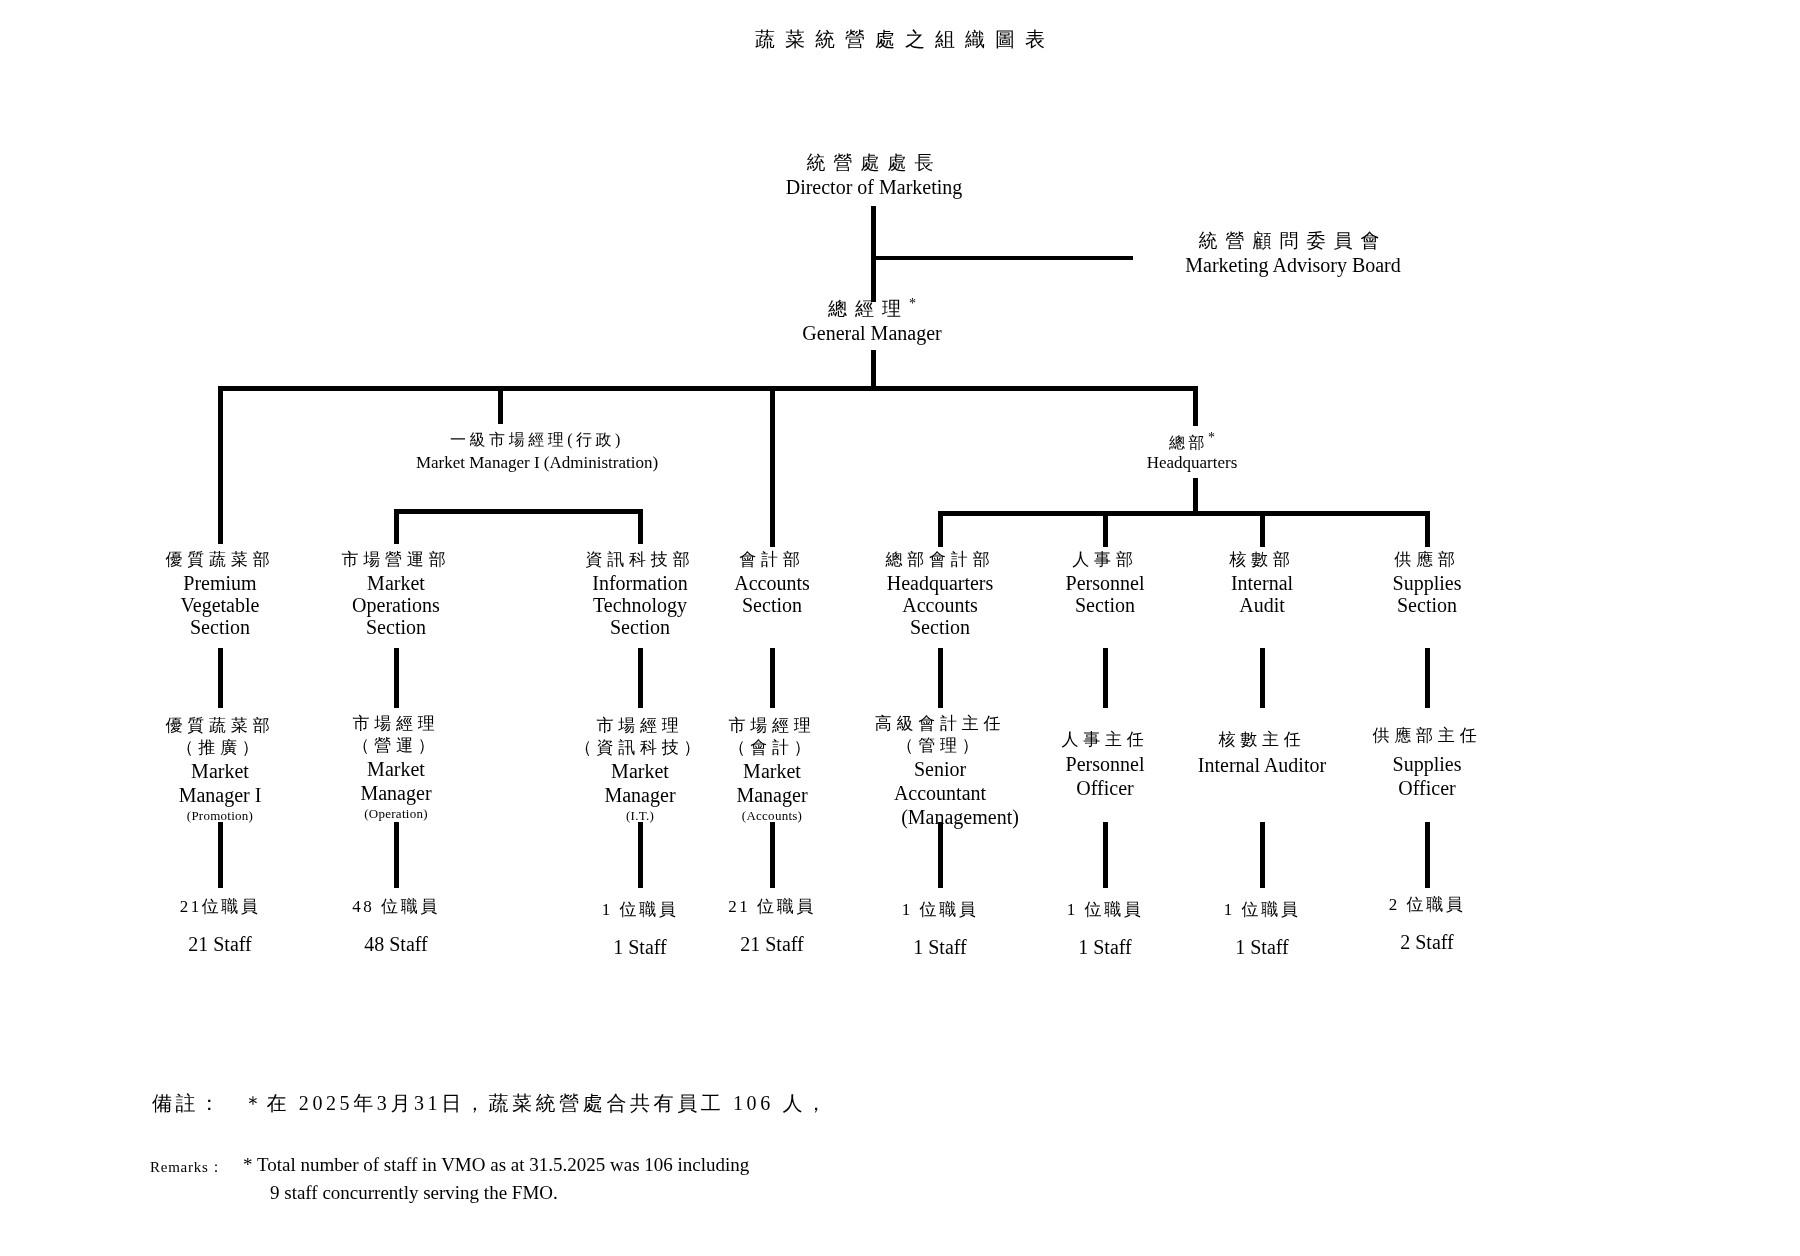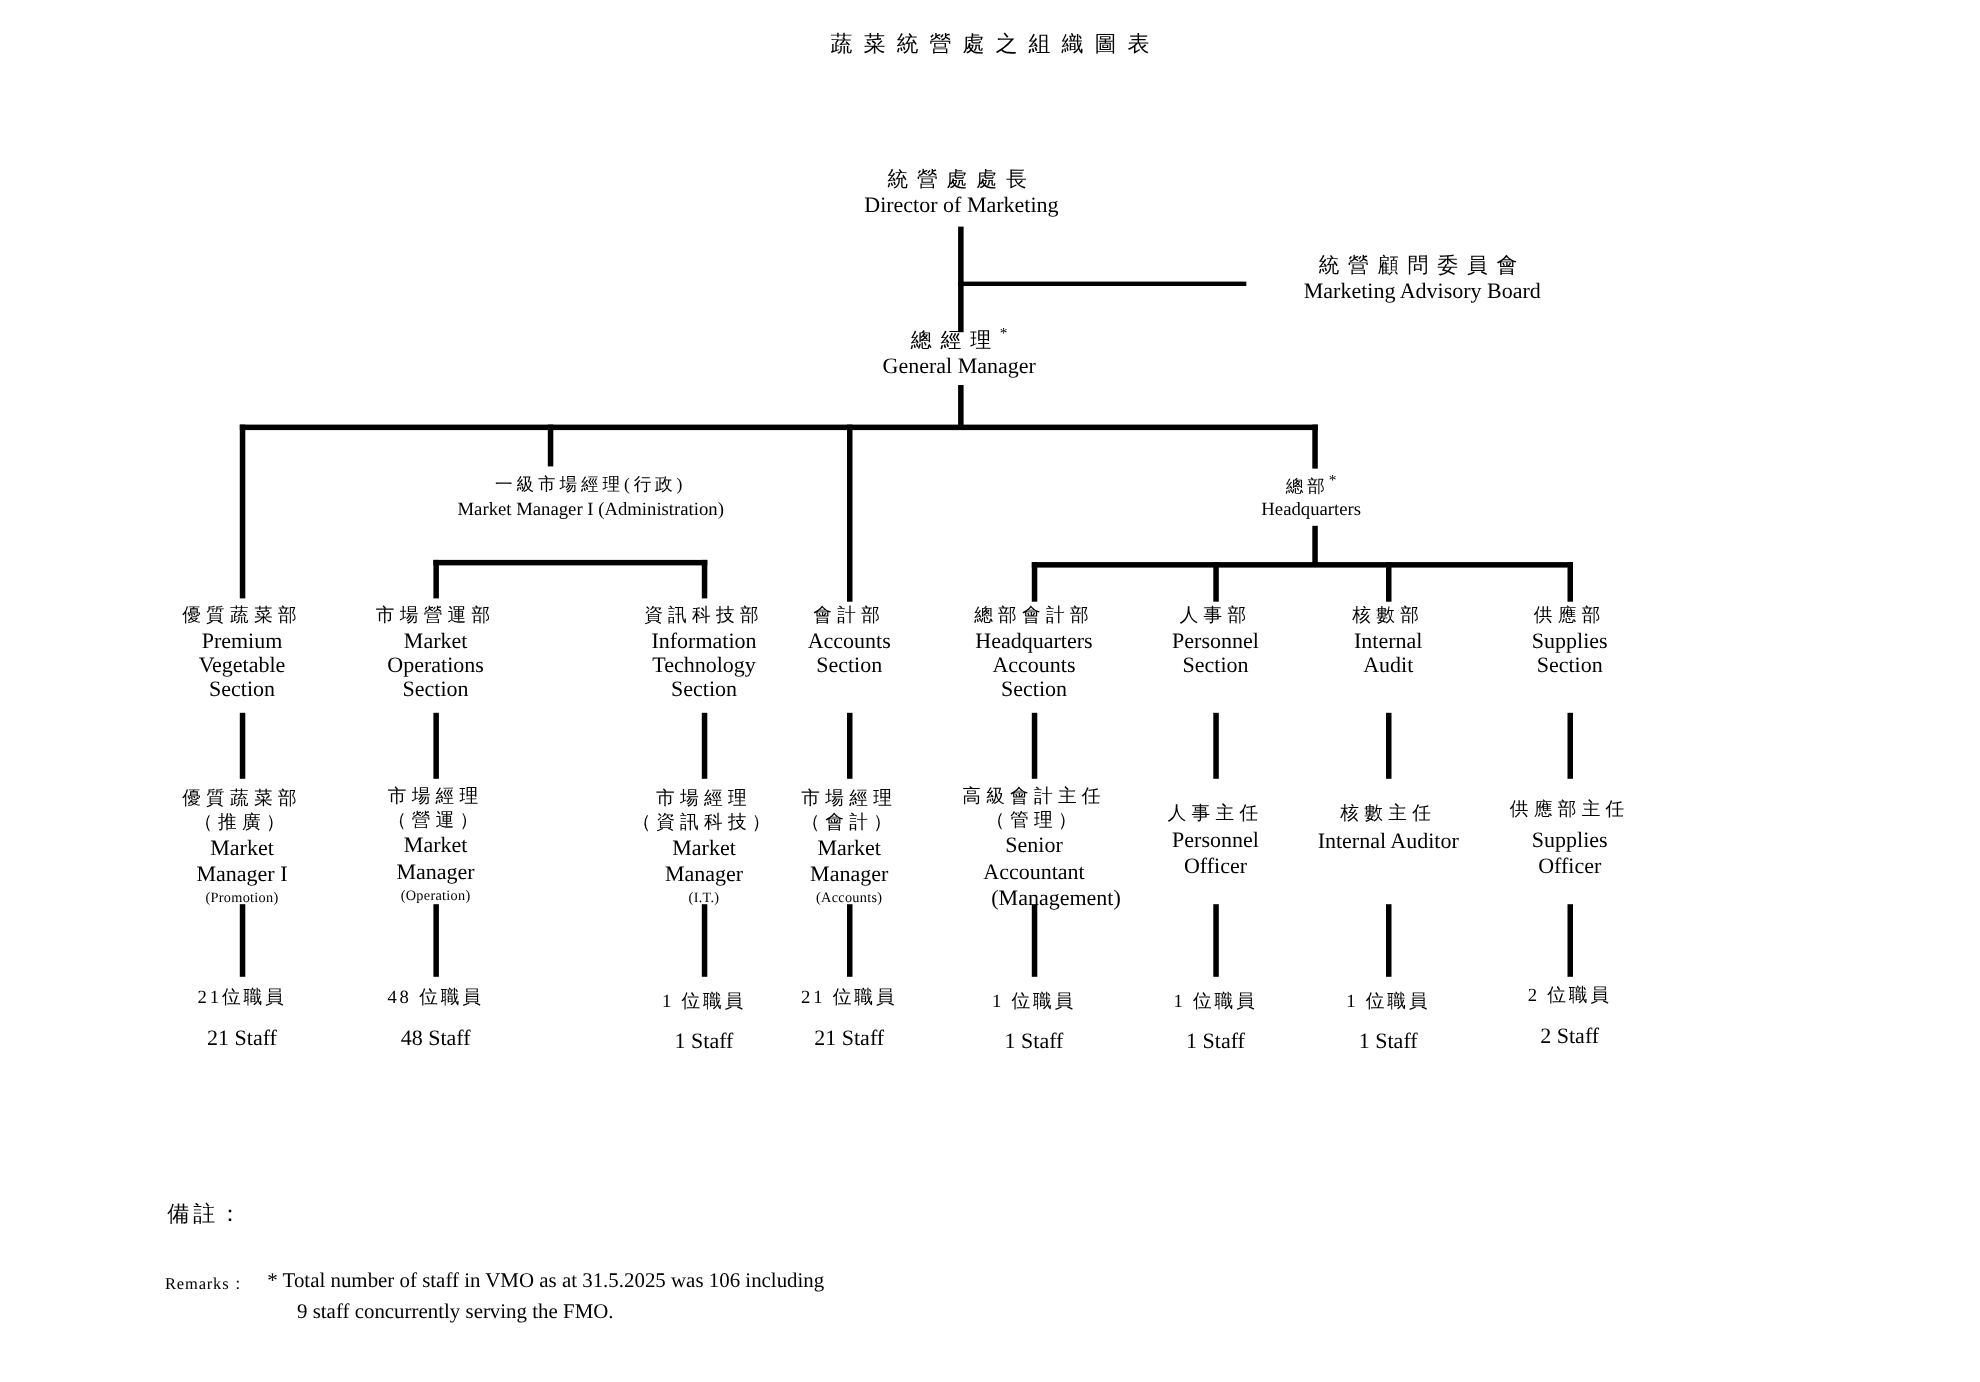--- a/index.html
+++ b/index.html
@@ -181,17 +181,18 @@
     <div class="row en" style="top:572px;">Supplies</div>
     <div class="row en" style="top:594px;">Section</div>
     <div class="row zh" style="top:724px;">供應部主任</div>
     <div class="row en" style="top:753px;">Supplies</div>
     <div class="row en" style="top:777px;">Officer</div>
     <div class="row zh" style="top:893px;letter-spacing:.15em;">2 位職員</div>
     <div class="row en" style="top:931px;">2 Staff</div>
   </div>
 
   <div class="lft rm-zh" style="left:152px;top:1090px;">備註：</div>
+  <div class="lft rm-zh" style="left:243px;top:1090px;">＊在 2025年3月31日，蔬菜統營處合共有員工 106 人，</div>
   <div class="lft rm-lbl" style="left:150px;top:1158px;">Remarks：</div>
   <div class="lft rm-en" style="left:243px;top:1154px;">* Total number of staff in VMO as at 31.5.2025 was 106 including</div>
   <div class="lft rm-en" style="left:270px;top:1182px;">9 staff concurrently serving the FMO.</div>
 
 </div>
 
 </body></html>

